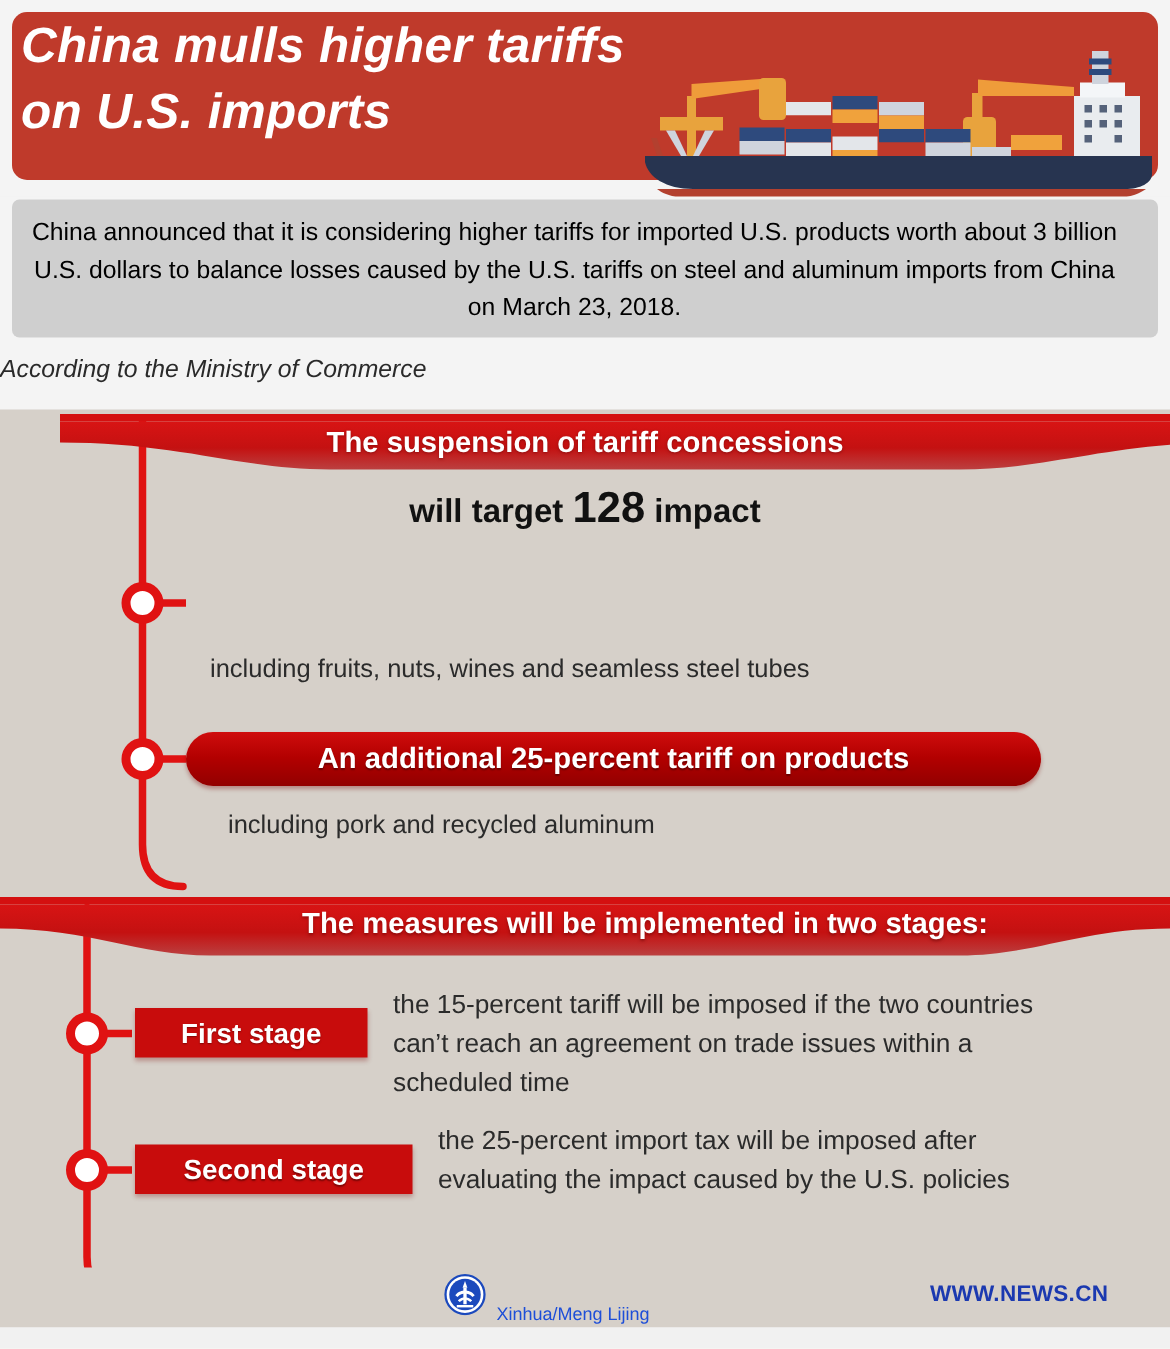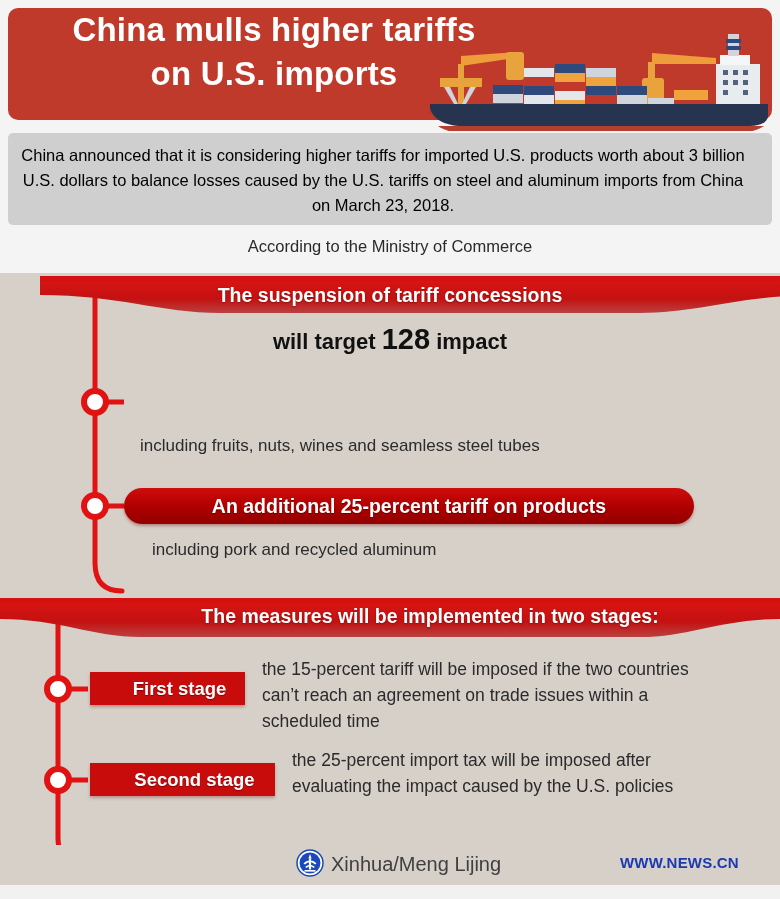--- a/index.html
+++ b/index.html
@@ -35,22 +35,23 @@
   }
   .header-title {
     position: absolute;
     left: 14px; top: 8px;
     width: 520px;
     color: #ffffff;
     font-size: 33px;
     font-weight: bold;
     line-height: 44px;
     letter-spacing: 0.2px;
-    text-align: center;
+    text-align: left;
     white-space: pre-line;
+    font-style: italic;
   }
   .ship-wrap {
     position: absolute;
     left: 420px; top: 12px;
     width: 356px; height: 122px;
     pointer-events: none;
   }
 
   
   .summary-zone {
@@ -72,23 +73,24 @@
     width: 726px;
     color: #000000;
     font-size: 16.5px;
     line-height: 25px;
     text-align: center;
   }
   .attribution {
     position: absolute;
     left: 0; top: 106px;
     width: 780px;
-    text-align: center;
+    text-align: left;
     color: #2a2a2a;
     font-size: 16.5px;
+    font-style: italic;
   }
 
   
   .body-zone {
     position: absolute;
     left: 0; top: 273px;
     width: 780px; height: 581px;
     background: #d6d0c9;
   }
   .section-ribbon {
@@ -160,21 +162,20 @@
   .stage-tag-label {
     position: absolute;
     left: 0; top: 0;
     width: 100%;
     text-align: center;
     color: #ffffff;
     font-size: 18.5px;
     font-weight: bold;
     line-height: 33px;
     text-shadow: 0 1px 1px rgba(60,0,0,0.5);
-    padding-left: 12px;
   }
   .stage-desc {
     position: absolute;
     color: #2b2b2b;
     font-size: 17.5px;
     line-height: 26px;
   }
 
   
   .credit-row {
@@ -183,23 +184,23 @@
     width: 780px; height: 40px;
     background: #d6d0c9;
   }
   .credit-logo {
     position: absolute;
     left: 296px; top: 4px;
     width: 28px; height: 28px;
   }
   .credit-name {
     position: absolute;
-    left: 331px; top: 8px;
-    color: #404040;
-    font-size: 20px;
+    left: 331px; top: 24px;
+    color: #1d4ed8;
+    font-size: 12px;
   }
   .site-url {
     position: absolute;
     left: 620px; top: 9px;
     color: #1b39b0;
     font-size: 15px;
     font-weight: bold;
     letter-spacing: 0.2px;
   }
   .footer-strip {

